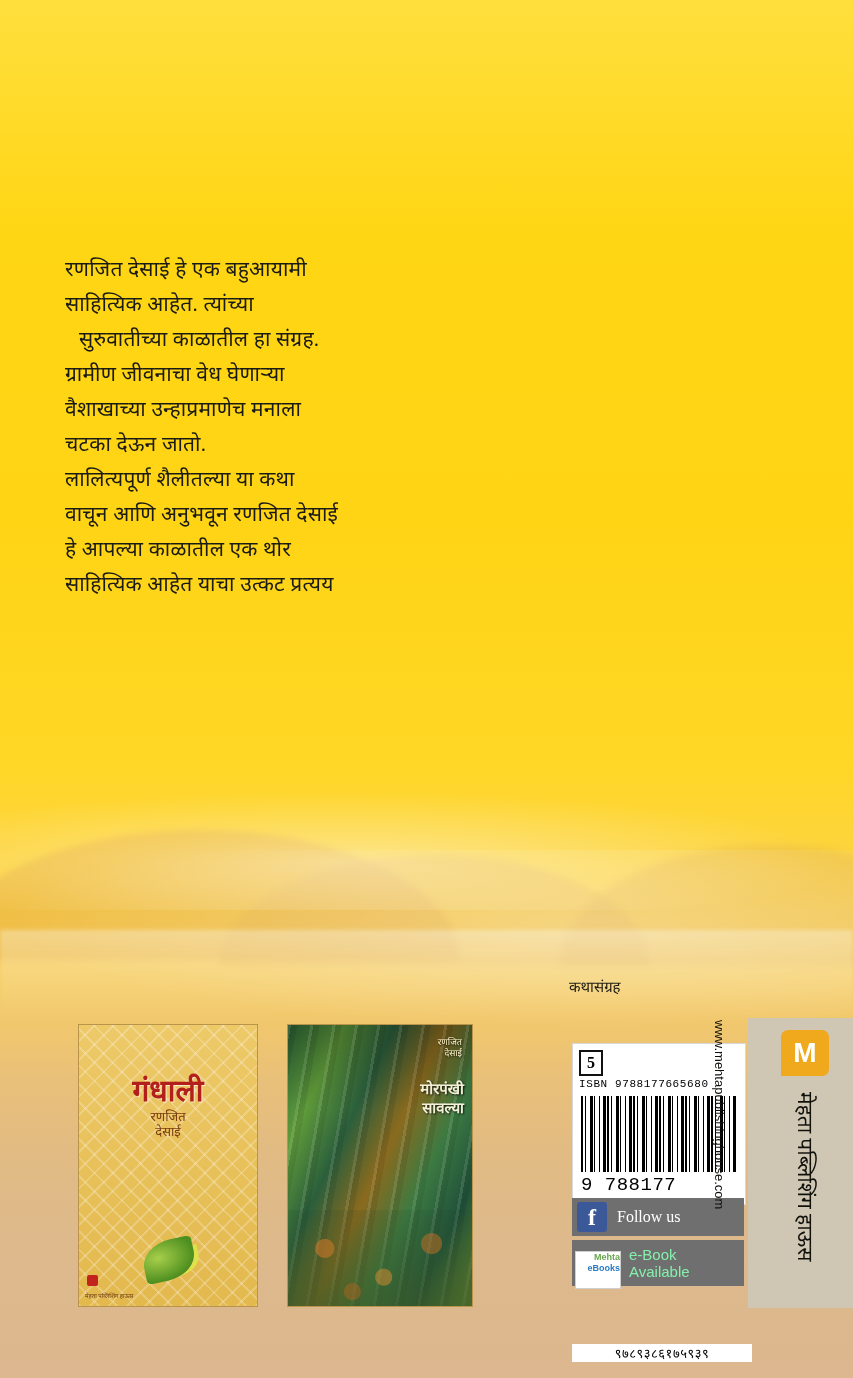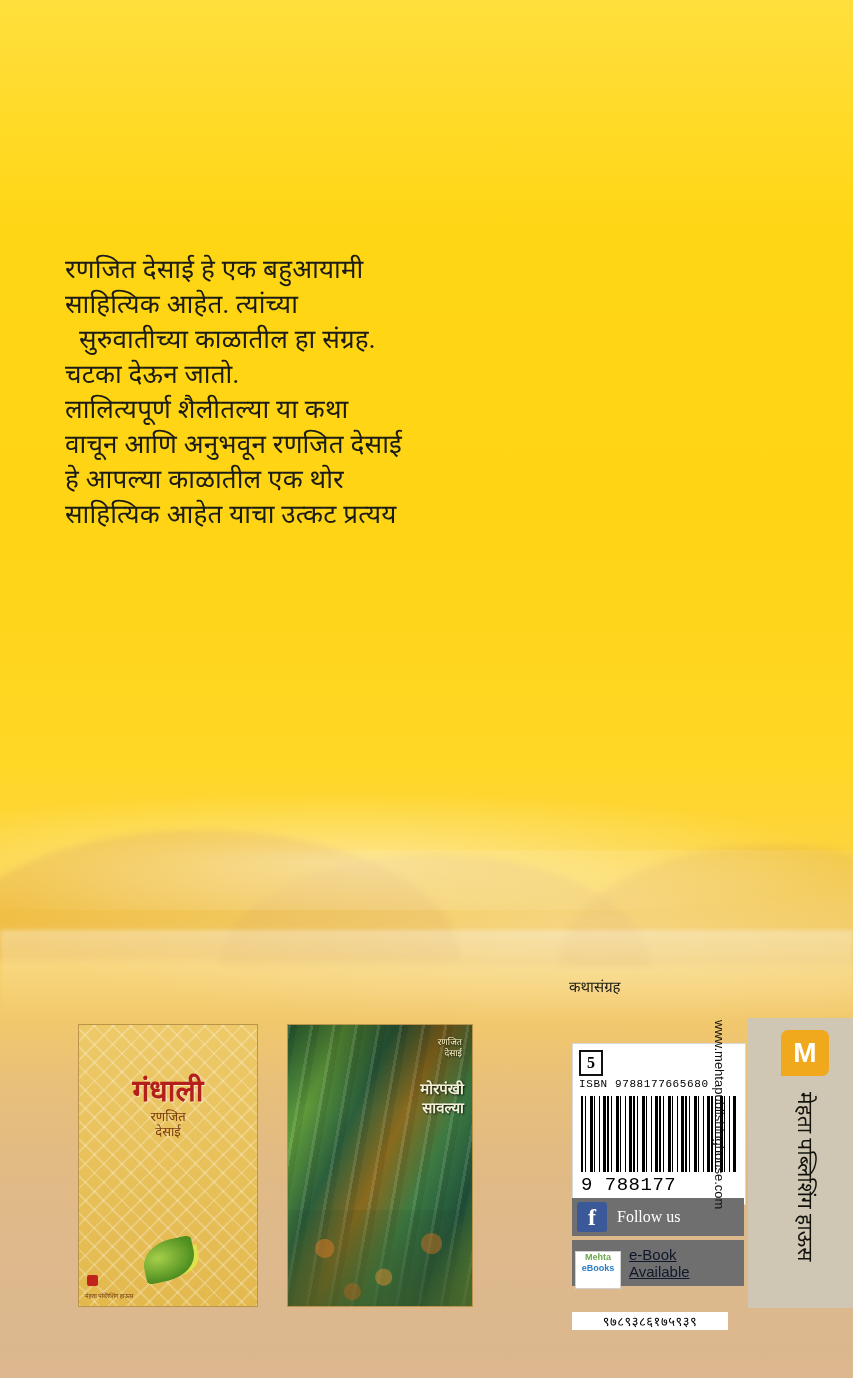--- a/index.html
+++ b/index.html
@@ -77,21 +77,21 @@
   }
 
   
   .blurb {
     position: absolute;
     left: 65px;
     top: 252px;
     width: 420px;
     color: #1b1b16;
     font-family: "Liberation Serif", serif;
-    font-size: 26px;
+    font-size: 21px;
     line-height: 35px;
     letter-spacing: 0.2px;
   }
   .blurb p { margin: 0; }
   .blurb .indent { padding-left: 14px; }
 
   
   .thumb {
     position: absolute;
     border: 1px solid #b9944a;
@@ -298,39 +298,38 @@
   }
   .ebook-logo {
     width: 46px; height: 38px;
     margin-left: 3px;
     background: #ffffff;
     border: 1px solid #cfcfcf;
     font-family: "Liberation Sans", sans-serif;
     font-size: 9px;
     line-height: 11px;
     color: #2b7cc4;
-    text-align: center;
+    text-align: right;
     padding-top: 0;
     box-sizing: border-box;
     font-weight: bold;
     margin-top: 13px;
   }
   .ebook-logo .m-green { color: #6aa84f; }
   .ebook-text {
-    color: #0f172a;
+    color: #86efac;
     font-family: "Liberation Sans", sans-serif;
     font-size: 15px;
     line-height: 17px;
     margin-left: 8px;
-    text-decoration: underline;
   }
   .bottom-code {
     position: absolute;
-    left: 572px; top: 1312px;
-    width: 156px;
+    left: 572px; top: 1344px;
+    width: 180px;
     text-align: center;
     background: #ffffff;
     font-family: "Liberation Mono", monospace;
     font-size: 13px;
     letter-spacing: 0.5px;
     color: #000;
   }
 
   
   .pub-panel {
@@ -384,20 +383,22 @@
   <div class="hill-b"></div>
   <div class="hill-c"></div>
   <div class="water"></div>
   <div class="haze1"></div>
   <div class="haze2"></div>
 
   <div class="blurb">
     <p>रणजित देसाई हे एक बहुआयामी</p>
     <p>साहित्यिक आहेत. त्यांच्या</p>
     <p class="indent">सुरुवातीच्या काळातील हा संग्रह.</p>
+    <p>ग्रामीण जीवनाचा वेध घेणाऱ्या</p>
+    <p>वैशाखाच्या उन्हाप्रमाणेच मनाला</p>
     <p>चटका देऊन जातो.</p>
     <p>लालित्यपूर्ण शैलीतल्या या कथा</p>
     <p>वाचून आणि अनुभवून रणजित देसाई</p>
     <p>हे आपल्या काळातील एक थोर</p>
     <p>साहित्यिक आहेत याचा उत्कट प्रत्यय</p>
   </div>
 
   <div class="thumb thumb1">
     <div class="t1-title">गंधाली</div>
     <div class="t1-author">

